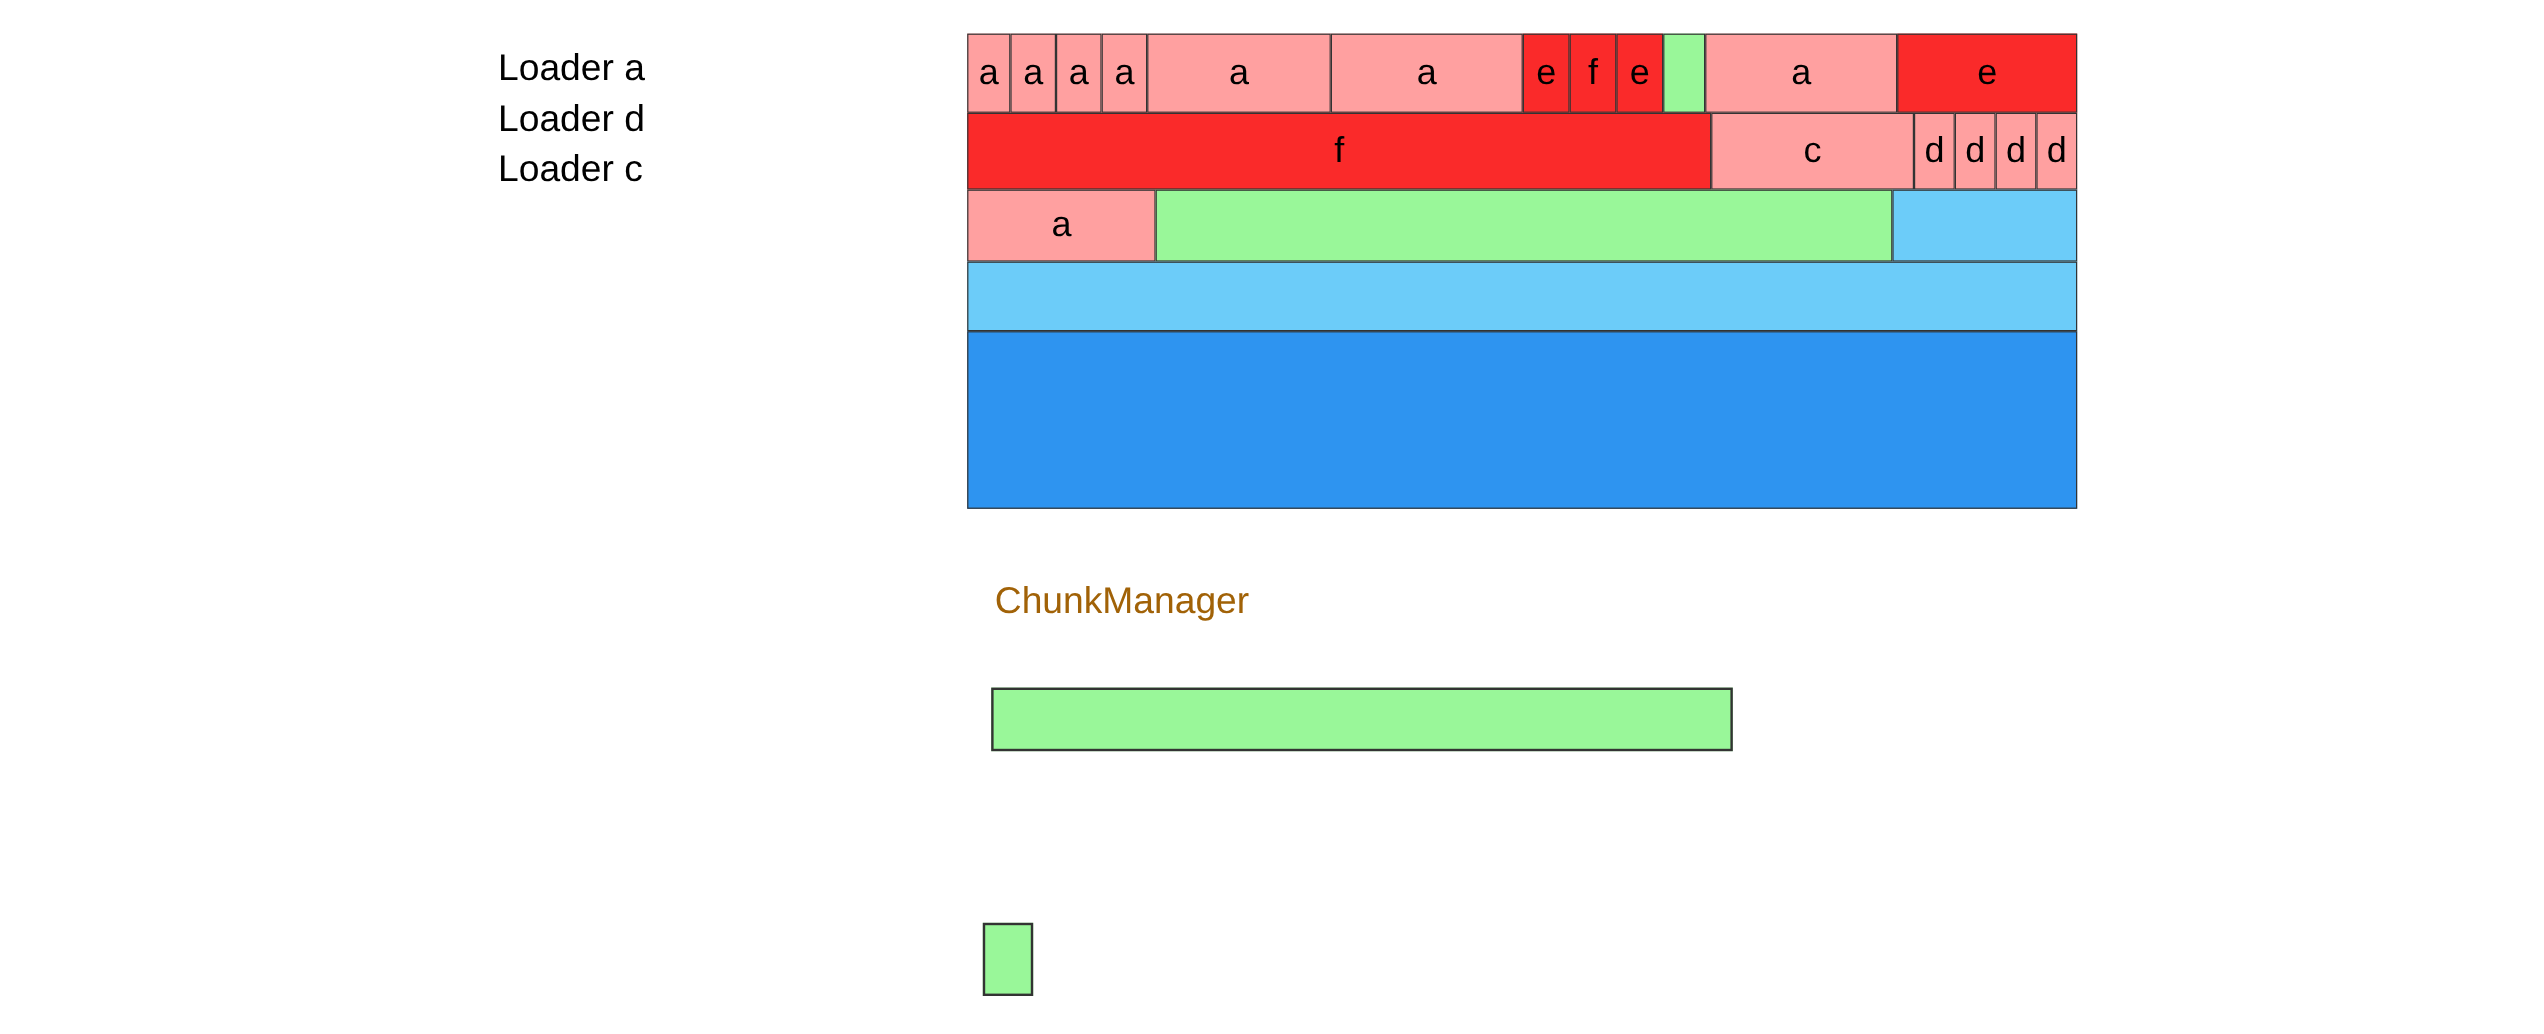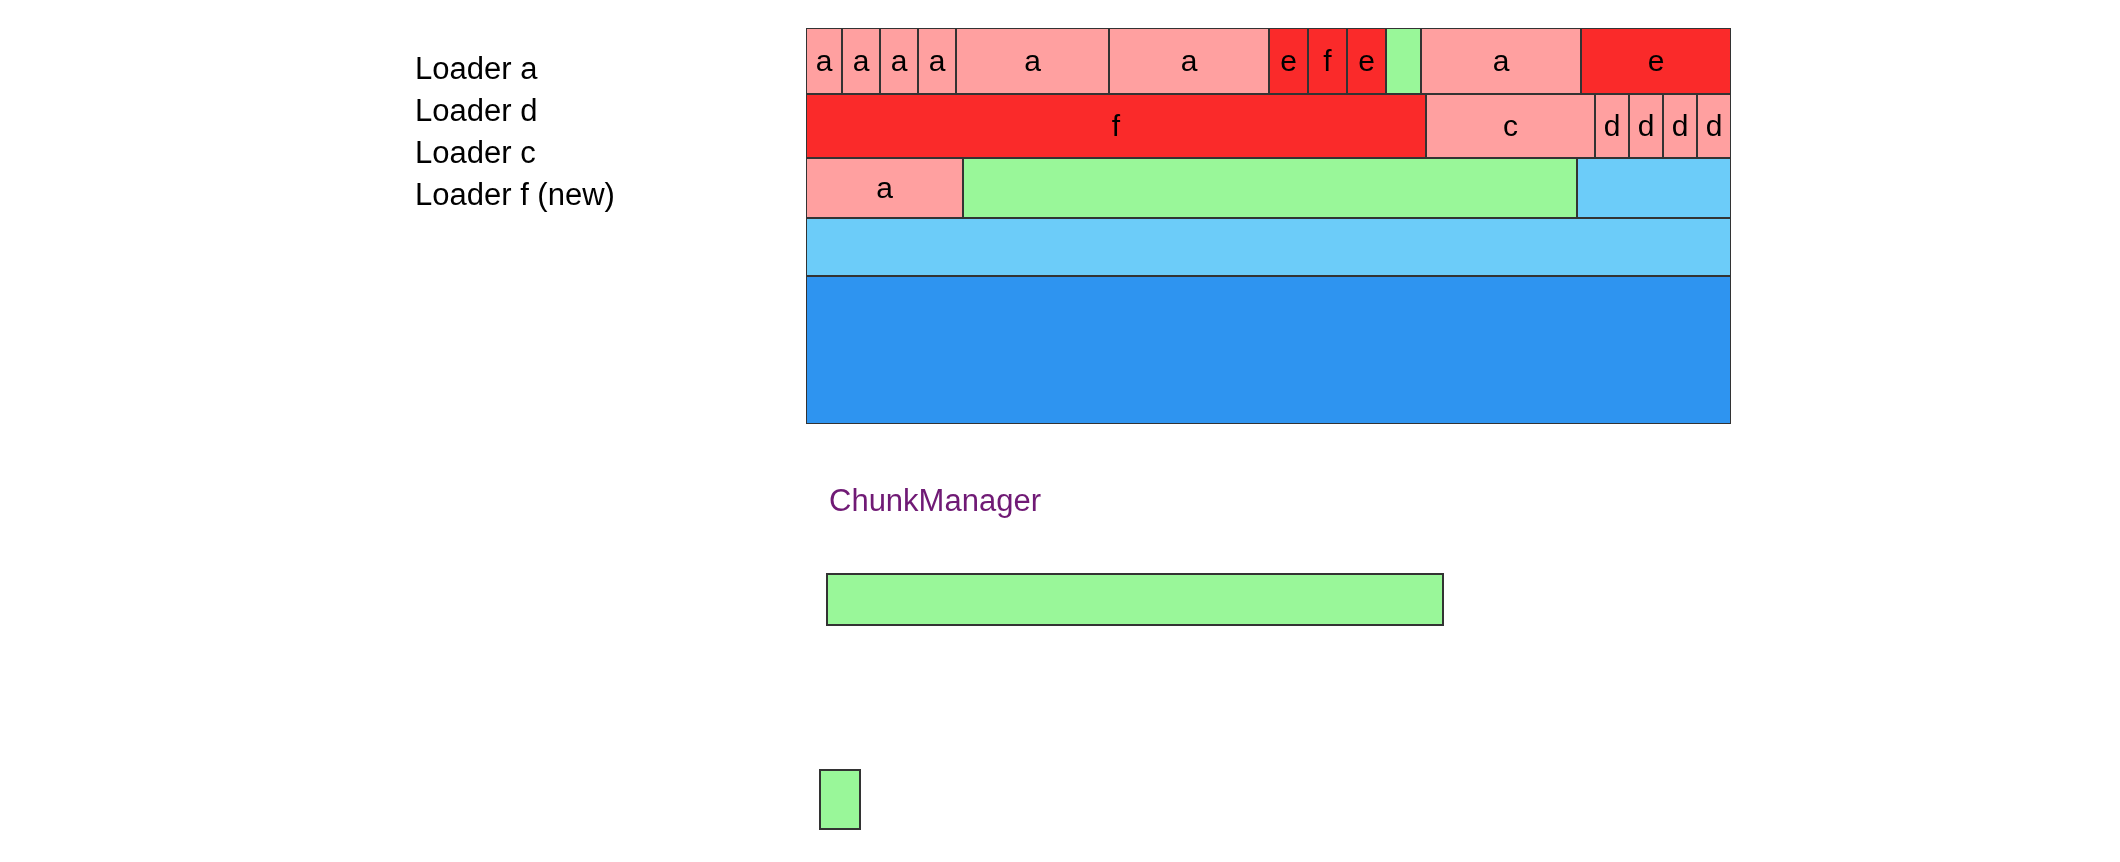--- a/index.html
+++ b/index.html
@@ -12,21 +12,21 @@
     height: 862px;
     position: relative;
     font-family: "Liberation Sans", sans-serif;
     overflow: hidden;
   }
 
   
   #loader-labels {
     position: absolute;
     left: 415px;
-    top: 48px;
+    top: 36px;
     width: 360px;
   }
   .loader-label {
     font-size: 31px;
     line-height: 42px;
     color: #000000;
     white-space: nowrap;
   }
 
   
@@ -60,21 +60,21 @@
     pointer-events: none;
     line-height: 1;
   }
 
   
   #chunkmanager-title {
     position: absolute;
     left: 829px;
     top: 483px;
     font-size: 31px;
-    color: #701a75;
+    color: #a16207;
     white-space: nowrap;
   }
   #chunkmanager-bar {
     position: absolute;
     left: 826px;
     top: 573px;
     width: 618px;
     height: 53px;
     box-sizing: border-box;
     border: 2px solid #333333;
@@ -89,21 +89,20 @@
     border: 2px solid #333333;
   }
 </style>
 </head>
 <body>
 
 <div id="loader-labels">
     <div class="loader-label">Loader a</div>
     <div class="loader-label">Loader d</div>
     <div class="loader-label">Loader c</div>
-    <div class="loader-label">Loader f (new)</div>
   </div>
 
 <div id="timeline">
     <div class="timeline-row" style="top: 0px; height: 66px;">
       <div class="seg" style="left: 0px; width: 36px; background: rgb(255, 160, 160); border-color: rgb(51, 51, 51);">
         <span class="seg-label">a</span>
       </div>
       <div class="seg" style="left: 36px; width: 38px; background: rgb(255, 160, 160); border-color: rgb(51, 51, 51);">
         <span class="seg-label">a</span>
       </div>

